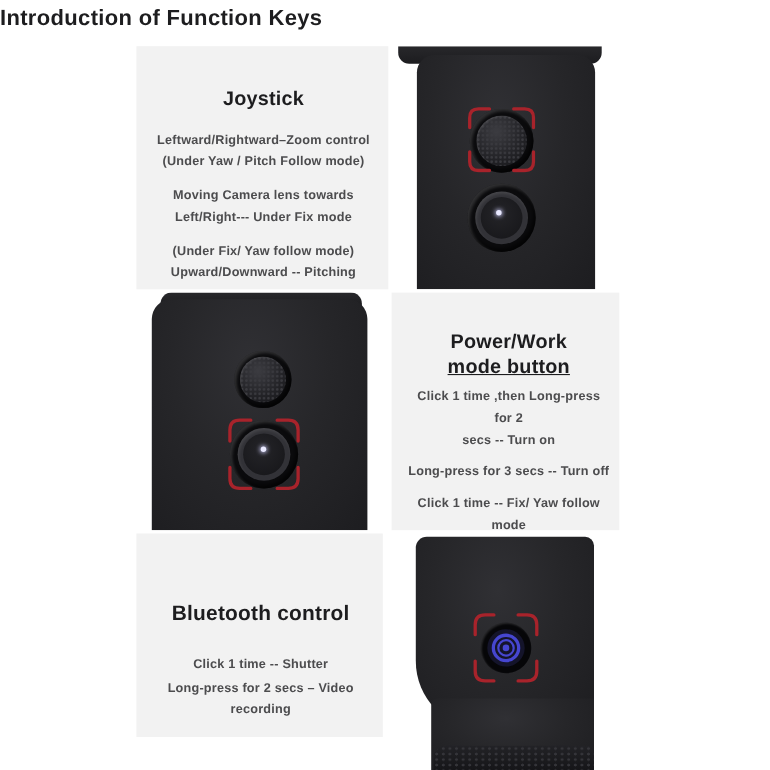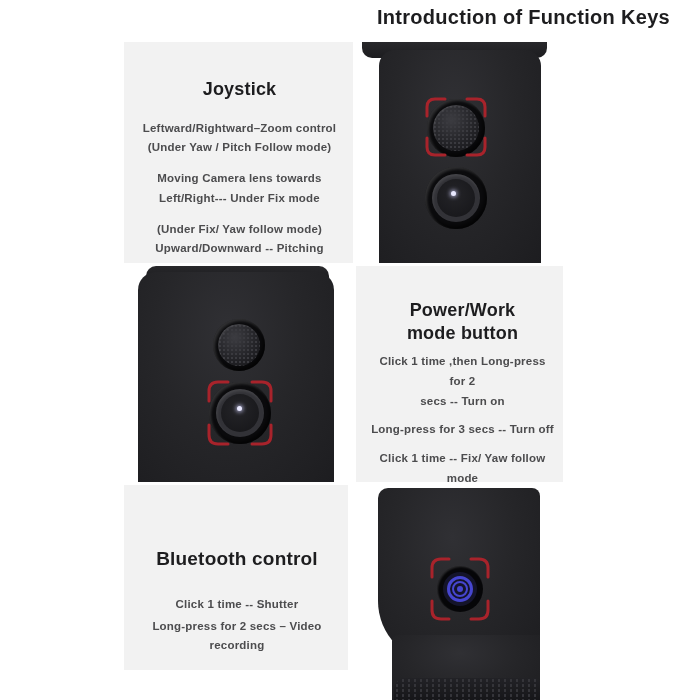--- a/index.html
+++ b/index.html
@@ -5,21 +5,21 @@
   :root{
     --red:#a8232b; --blue:#4646d0; --panel:#f2f2f2;
     --heading:#1d1d1f; --body:#4c4c4e; --device:#232326;
   }
   html,body{margin:0;padding:0;}
   body{width:700px;height:700px;background:#ffffff;
        font-family:"Liberation Sans","DejaVu Sans",sans-serif;overflow:hidden;}
   #canvas{position:relative;width:700px;height:700px;background:#fff;}
 
   
-  .page-title{position:absolute;left:0;right:30px;top:6px;text-align:right;
+  .page-title{position:absolute;left:0;right:30px;top:6px;text-align:left;
     font-size:20px;font-weight:700;color:var(--heading);letter-spacing:.3px;}
 
   
   .panel{position:absolute;box-sizing:border-box;}
   .text-panel{background:var(--panel);text-align:center;}
   .photo-panel{background:#fff;overflow:hidden;}
 
   .text-panel h2{margin:0;font-size:18px;font-weight:700;color:var(--heading);
     letter-spacing:.2px;line-height:1.25;}
   .para{margin:0 0 11px 0;font-size:11.5px;color:var(--body);line-height:1.72;
@@ -141,21 +141,21 @@
 
     <div class="btn btn-ring" style="left:85px;top:116px;width:62px;height:62px;"></div>
     <div class="btn btn-mid" style="left:92px;top:123px;width:48px;height:48px;"></div>
     <div class="btn btn-inner" style="left:97px;top:128px;width:38px;height:38px;"></div>
     <div class="led-dot" style="left:113px;top:140px;"></div>
   </div>
 
   <div class="panel text-panel" id="power-text">
     <h2>
       <span class="line" style="display:block;margin-top:16px;">Power/Work</span>
-      <span class="line" style="display:block;">mode button</span>
+      <span class="line" style="display:block;text-decoration:underline;">mode button</span>
     </h2>
     <p class="para">
       <span class="line">Click 1 time ,then Long-press for 2</span>
       <span class="line">secs -- Turn on</span>
     </p>
     <p class="para">
       <span class="line">Long-press for 3 secs -- Turn off</span>
     </p>
     <p class="para">
       <span class="line">Click 1 time -- Fix/ Yaw follow mode</span>

